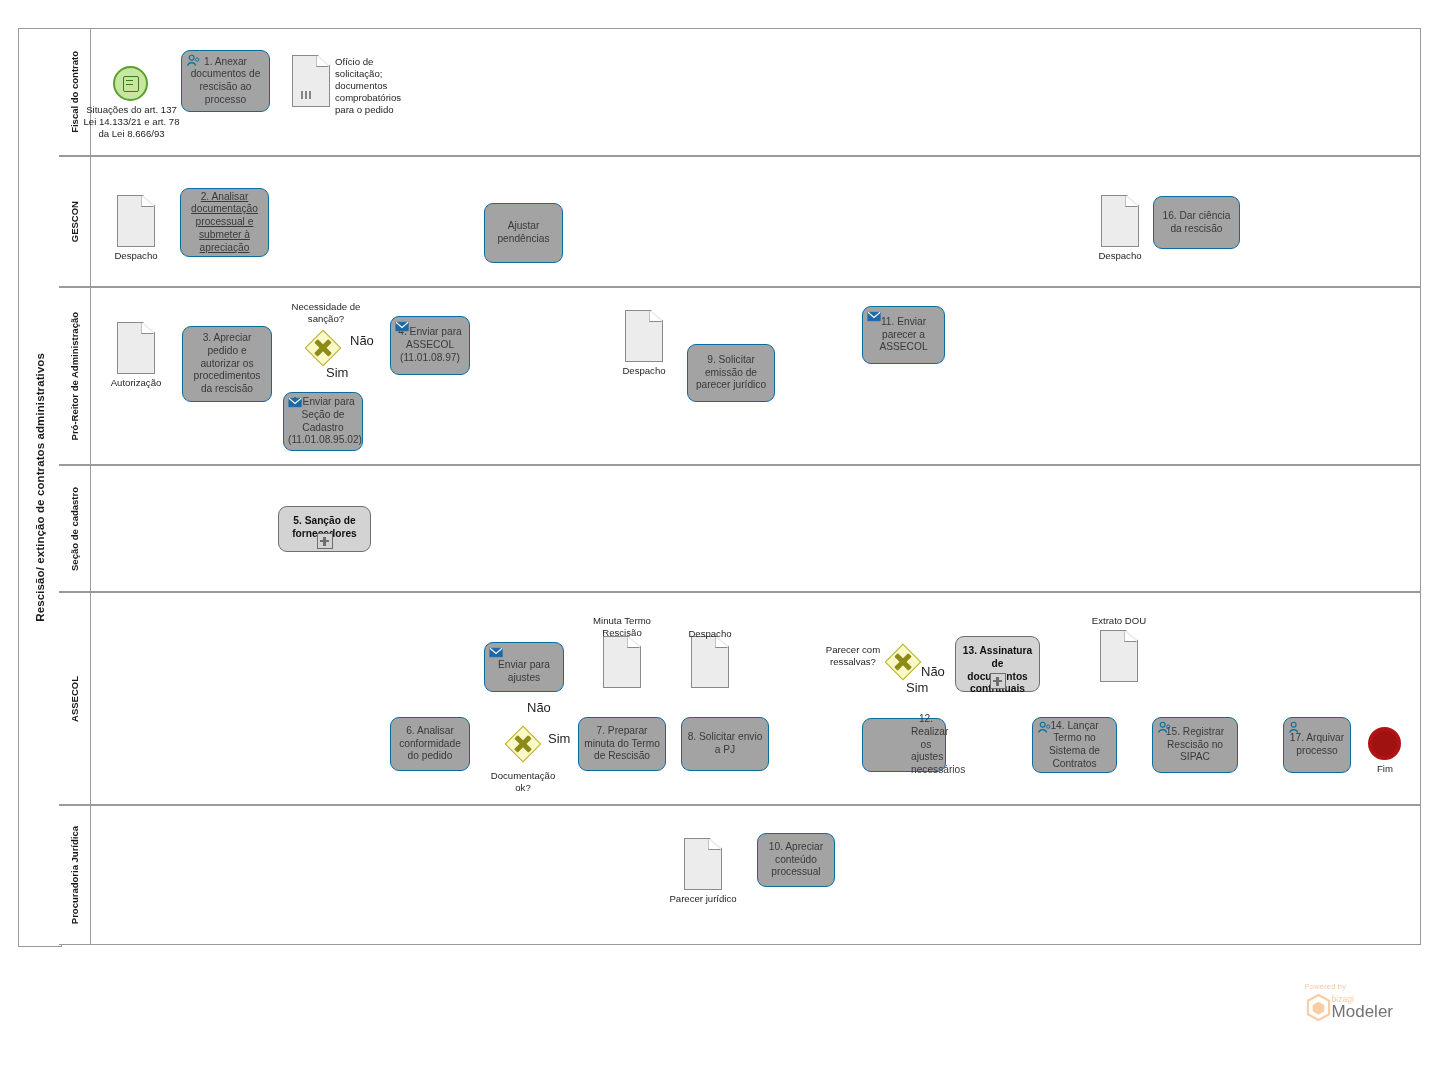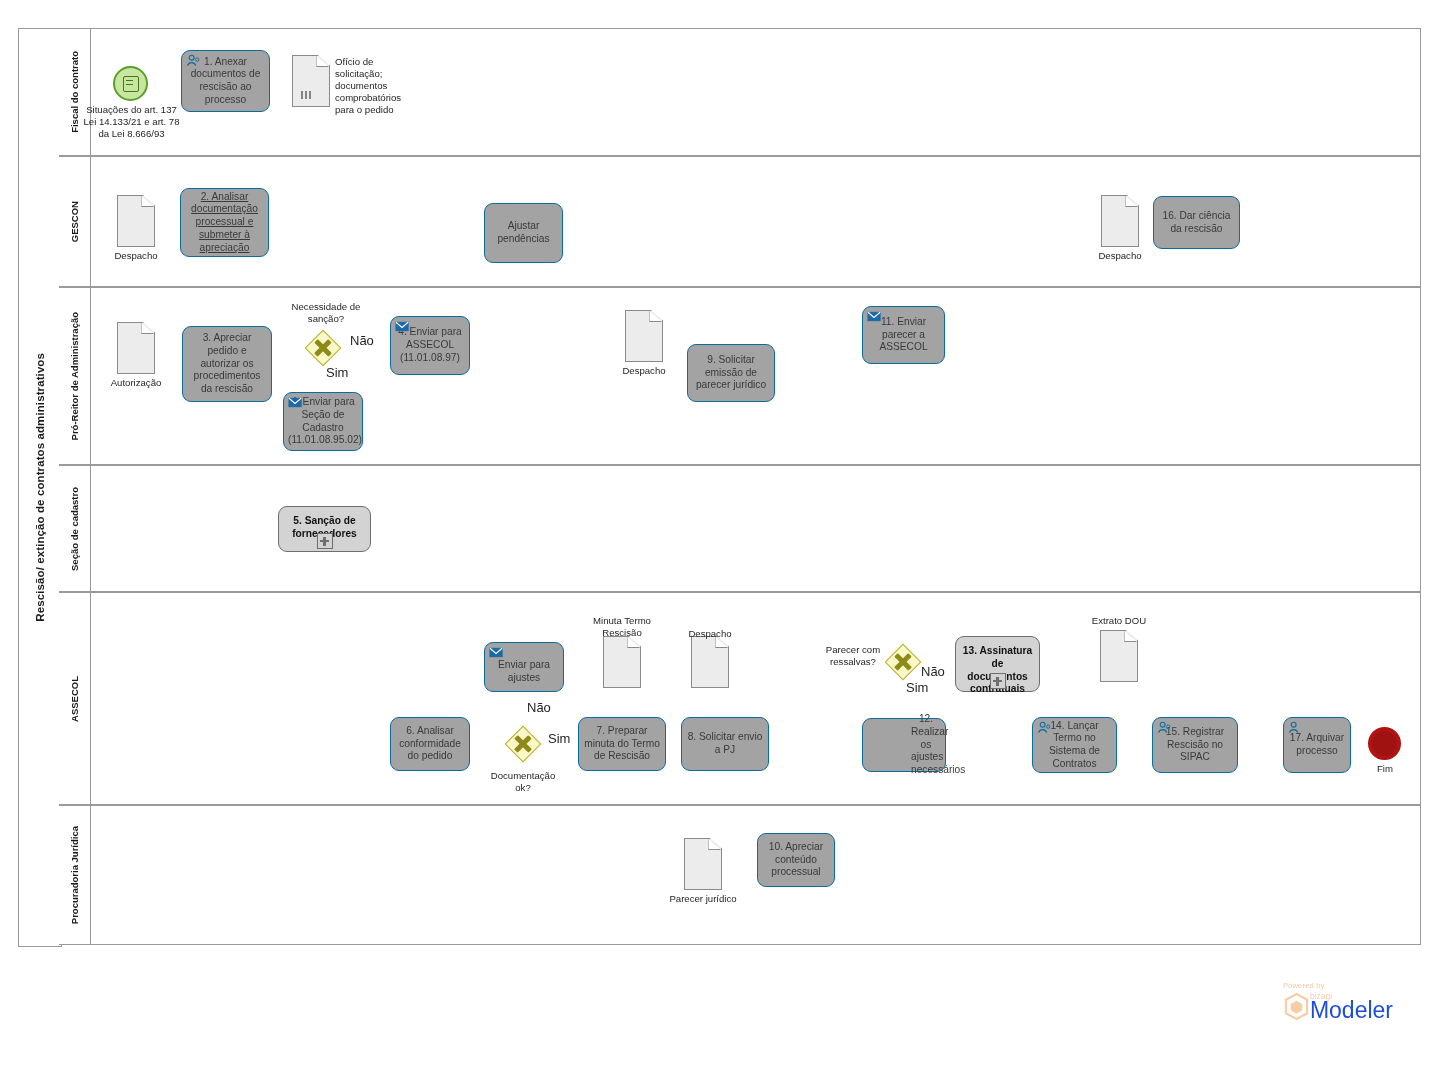--- a/index.html
+++ b/index.html
@@ -68,21 +68,21 @@
 
   .txt{position:absolute;font-size:9.6px;color:#262626;line-height:1.25;text-align:center;color:#1f1f1f;}
   .txt.left{text-align:left;}
   .flowlbl{position:absolute;font-size:13px;color:#1f1f1f;}
 
   .brand{position:absolute;right:46px;bottom:58px;text-align:left;}
   .brand .pw{font-size:7.5px;color:#f4c9a0;letter-spacing:.2px;}
   .brand .row{display:flex;align-items:center;margin-top:2px;}
   .brand .mk{width:27px;height:29px;}
   .brand .bz{font-size:8.5px;color:#f8cda4;line-height:1;}
-  .brand .md{font-size:23px;color:#1d4ed8;line-height:.95;font-weight:400;}
+  .brand .md{font-size:17px;color:#737373;line-height:.95;font-weight:400;}
 </style>
 </head>
 <body>
 
 <div id="canvas">
 
   <svg id="svgLayer">
     <defs>
       <marker id="ah" markerWidth="9" markerHeight="9" refX="7.4" refY="3.1" orient="auto" markerUnits="userSpaceOnUse">
         <path d="M0,0 L8,3.1 L0,6.2 z" fill="#333"></path>

